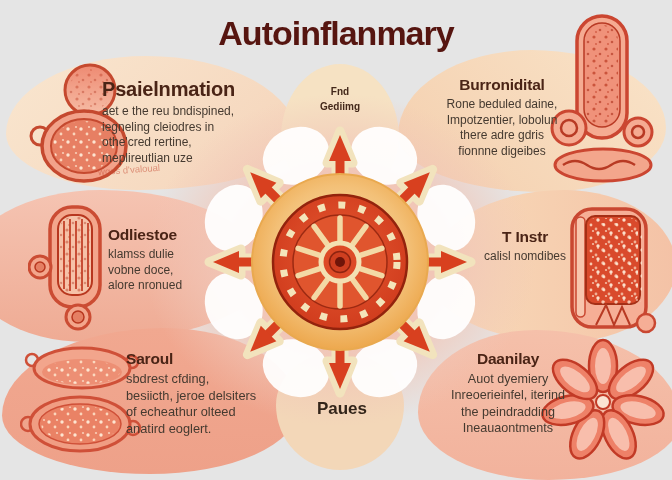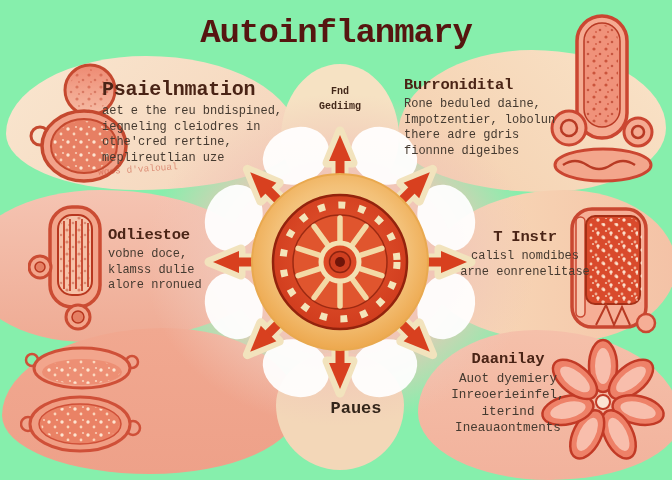--- a/index.html
+++ b/index.html
@@ -1,37 +1,37 @@
 <!DOCTYPE html>
 <html><head>
 <meta charset="utf-8">
 <style>
   html,body{margin:0;padding:0;background:#fff;}
-  .stage{position:relative;width:672px;height:480px;overflow:hidden;background:#86efac;
-         font-family:Liberation Mono, monospace;}
+  .stage{position:relative;width:672px;height:480px;overflow:hidden;background:#e5e5e5;
+         font-family:Liberation Sans, sans-serif;}
   .blob{position:absolute;z-index:1;}
   .illus{position:absolute;z-index:3;}
   .centerwash{position:absolute;z-index:2;left:140px;top:90px;width:400px;height:340px;
     background:radial-gradient(closest-side,#f1c6b7 52%,rgba(241,198,183,0) 98%);}
   .hubsvg{position:absolute;z-index:4;left:150px;top:100px;}
   .txt{position:absolute;z-index:5;color:#453a30;}
   .txt .h{font-weight:700;color:#4a2416;font-size:15.5px;margin-bottom:3px;letter-spacing:-.2px;}
   .txt .l{font-size:12px;line-height:1.3;}
   .title{position:absolute;z-index:5;left:0;top:14px;width:672px;text-align:center;
     font-size:34px;font-weight:700;color:#561510;letter-spacing:-1px;}
   .tl{left:102px;top:78px;width:185px;}
   .tl .h{font-size:20px;}
   .tc{left:288px;top:84px;width:104px;text-align:center;font-weight:600;color:#43281a;}
   .tc .l{font-size:10px;line-height:1.5;font-weight:600;color:#43281a;}
-  .tr{left:404px;top:76px;width:196px;text-align:left;}
+  .tr{left:404px;top:76px;width:196px;text-align:center;}
   .ml{left:108px;top:226px;width:160px;}
   .mr{left:446px;top:228px;width:158px;text-align:center;}
   .bl{left:126px;top:350px;width:195px;}
   .bl .l{font-size:12.8px;}
-  .bc{left:312px;top:398px;width:88px;text-align:center;}
+  .bc{left:279px;top:398px;width:88px;text-align:right;}
   .bc .l{font-size:17px;font-weight:700;color:#33251a;}
   .br{left:423px;top:350px;width:170px;text-align:center;}
   .br .l{font-size:12.6px;}
   .watermark{position:absolute;z-index:5;left:98px;top:164px;font-size:9.5px;color:#c8513a;
     opacity:.55;transform:rotate(-4deg);}
   .b-tl{left:6px;top:56px;width:292px;height:134px;border-radius:48% 52% 55% 45% / 58% 62% 38% 42%;
     background:linear-gradient(135deg,#f9e6cf,#f5d4ba);}
   .b-ml{left:-34px;top:190px;width:300px;height:152px;border-radius:45% 55% 60% 40% / 50% 55% 45% 50%;
     background:linear-gradient(180deg,#f5c4b2,#efab94);}
   .b-bl{left:2px;top:328px;width:296px;height:146px;border-radius:55% 45% 50% 50% / 60% 55% 45% 40%;
@@ -288,36 +288,43 @@
   <div class="txt tr">
     <div class="h">Burronidital</div>
     <div class="l">Rone beduled daine,</div>
     <div class="l">Impotzentier, lobolun</div>
     <div class="l">there adre gdris</div>
     <div class="l">fionnne digeibes</div>
   </div>
 
   <div class="txt ml">
     <div class="h">Odliestoe</div>
+    <div class="l">klamss dulie</div>
     <div class="l">vobne doce,</div>
-    <div class="l">klamss dulie</div>
     <div class="l">alore nronued</div>
   </div>
 
   <div class="txt mr">
     <div class="h">T Instr</div>
     <div class="l">calisl nomdibes</div>
-    <div class="l">arne eonrenelitase</div>
-  </div>
-
+  </div>
+
+  <div class="txt bl">
+    <div class="h">Saroul</div>
+    <div class="l">sbdrest cfding,</div>
+    <div class="l">besiicth, jeroe delsiters</div>
+    <div class="l">of echeathur olteed</div>
+    <div class="l">anatird eoglert.</div>
+  </div>
 
   <div class="txt bc">
     <div class="l">Paues</div>
   </div>
 
   <div class="txt br">
     <div class="h">Daanilay</div>
     <div class="l">Auot dyemiery</div>
     <div class="l">Inreoerieinfel, iterind</div>
+    <div class="l">the peindradding</div>
     <div class="l">Ineauaontments</div>
   </div>
 
 </div>
 
 </body></html>

